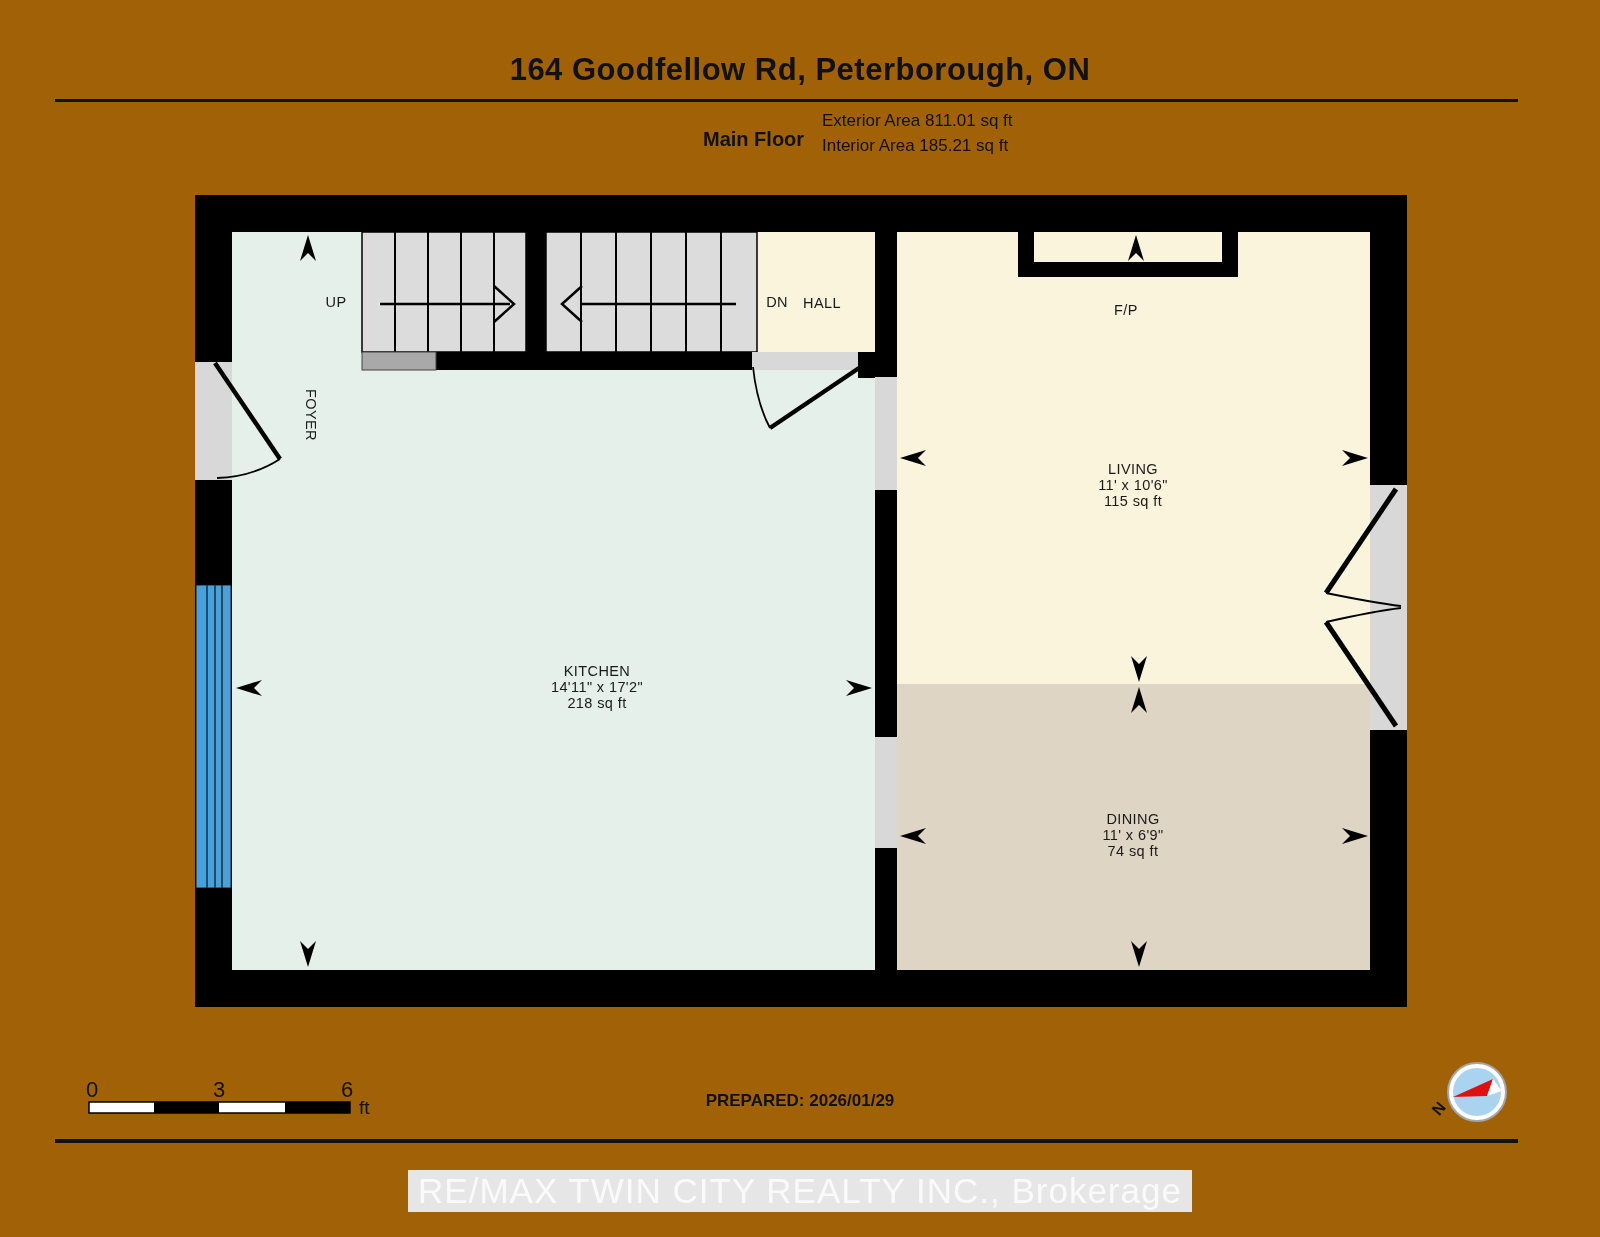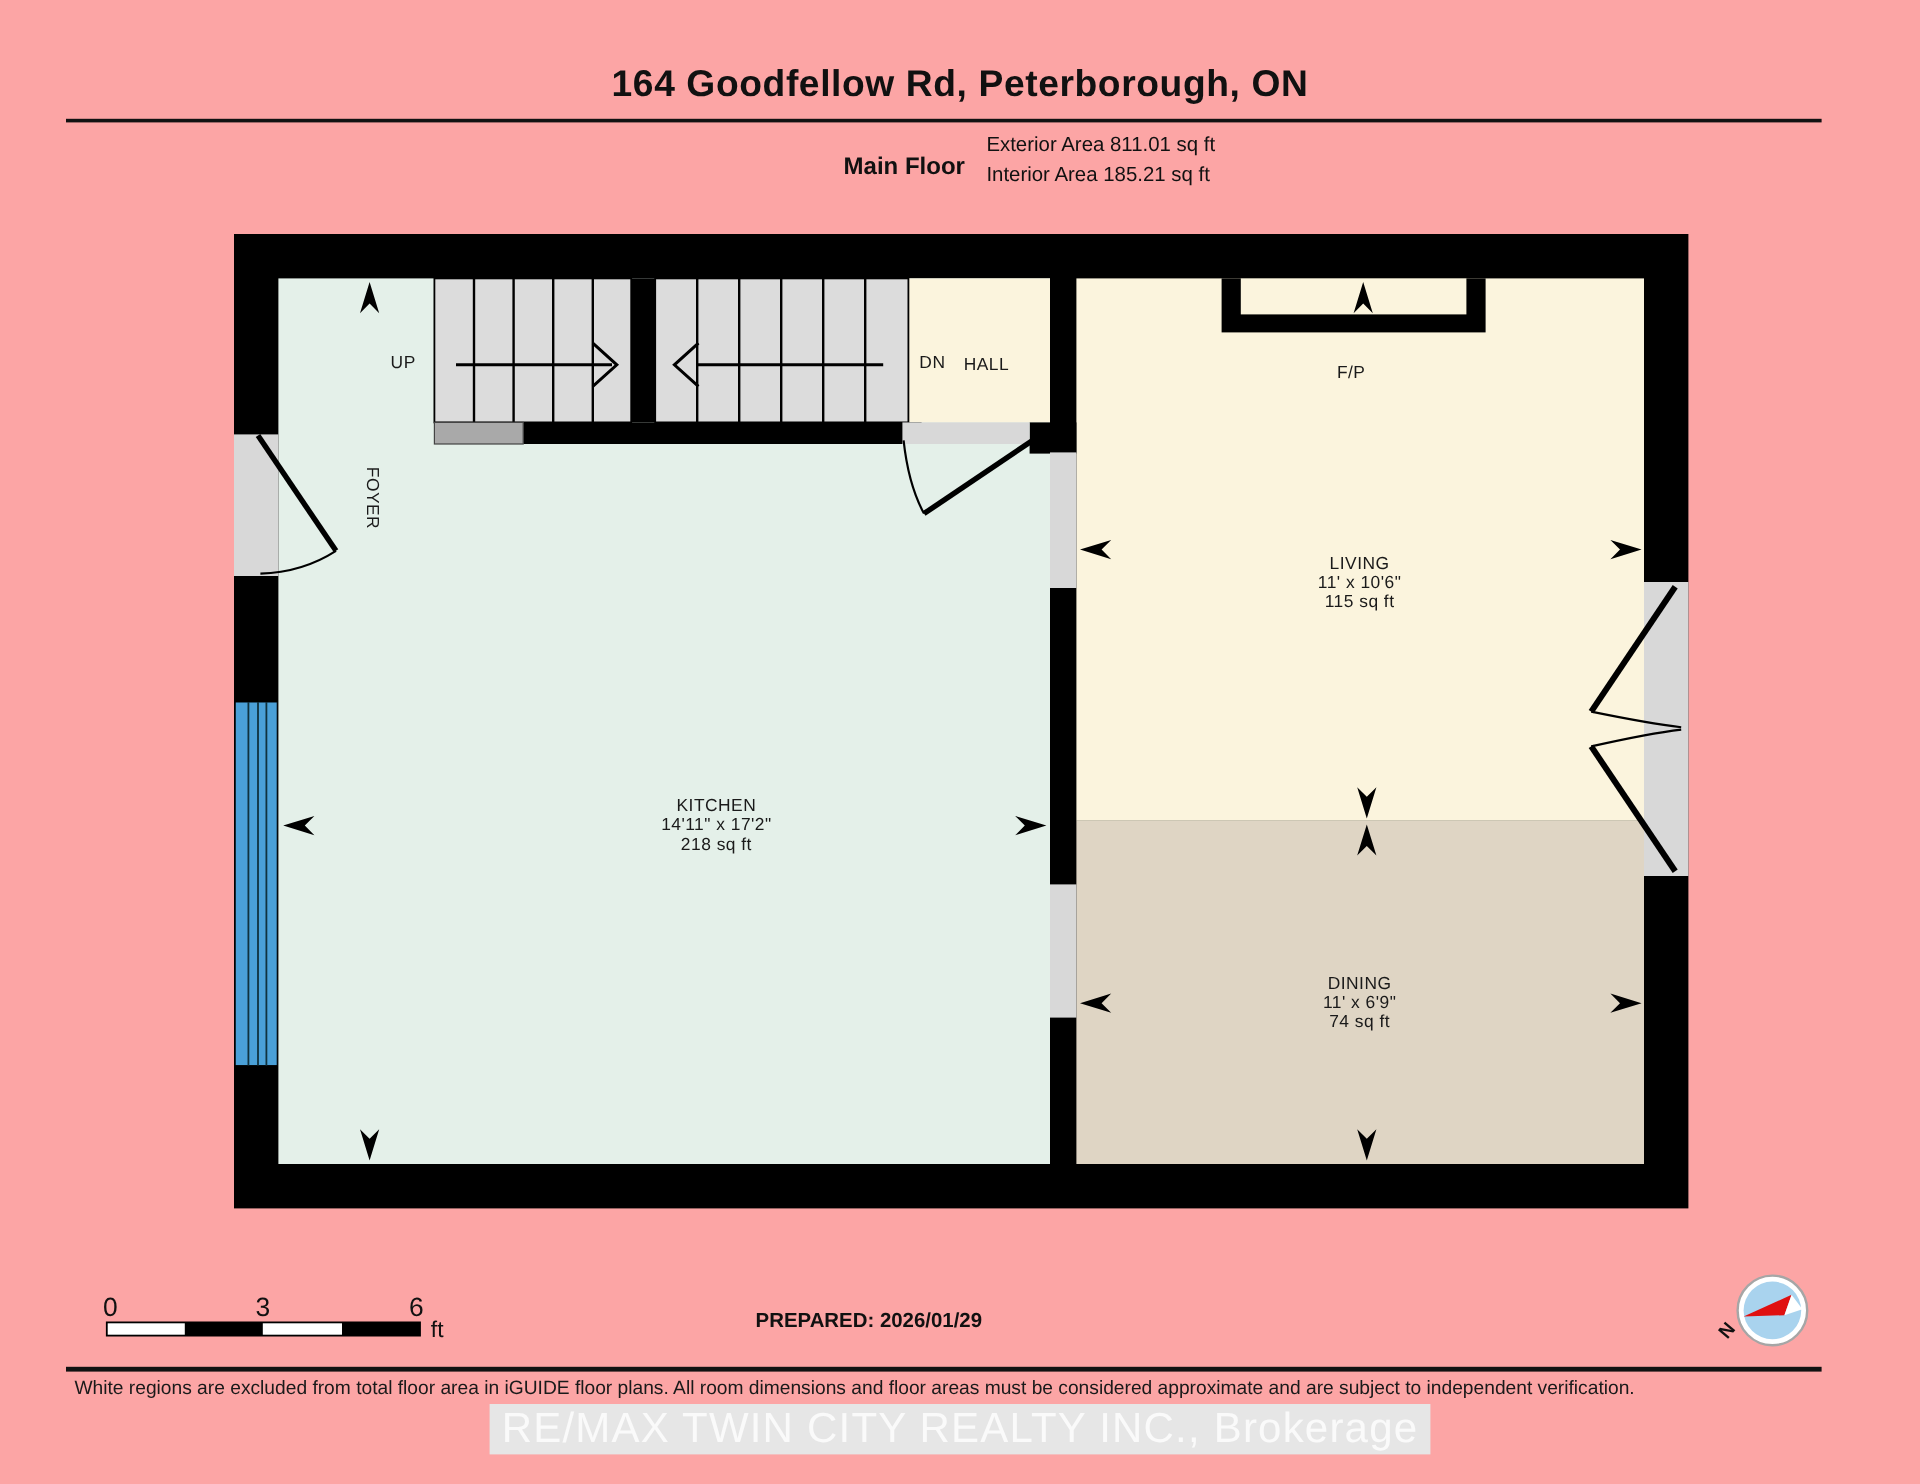--- a/index.html
+++ b/index.html
@@ -1,27 +1,27 @@
 <!DOCTYPE html>
 <html><head>
 <meta charset="utf-8">
 <style>
   html,body{margin:0;padding:0;background:#fff;}
-  .page{position:relative;width:1600px;height:1237px;background:#fca5a5;overflow:hidden;
+  .page{position:relative;width:1600px;height:1237px;background:#a16207;overflow:hidden;
         font-family:"Liberation Sans","DejaVu Sans",sans-serif;color:#111;}
   .abs{position:absolute;}
   .title{top:52px;left:0;width:1600px;text-align:center;font-size:31px;font-weight:bold;letter-spacing:0.5px;}
   .hr{left:55px;width:1463px;background:#111;}
   .hr-top{top:99px;height:3px;}
   .hr-bottom{top:1139px;height:4px;}
   .floor-label{top:128px;left:703px;font-size:20px;font-weight:bold;}
   .area-line{left:822px;font-size:17px;}
   .area-ext{top:111px;}
   .area-int{top:136px;}
-  .prepared{top:1091px;left:0;width:1448px;text-align:center;font-size:17px;font-weight:600;}
+  .prepared{top:1091px;left:0;width:1600px;text-align:center;font-size:17px;font-weight:600;}
   .disclaimer{top:1149px;left:62px;font-size:16px;color:#1a1a1a;}
   .watermark-wrap{top:1170px;left:0;width:1600px;text-align:center;}
   .watermark{display:inline-block;font-size:35px;letter-spacing:1px;color:#fafafa;
              background:#e6e6e6;padding:1px 10px;font-weight:400;}
   svg text{font-family:"Liberation Sans","DejaVu Sans",sans-serif;}
   .room-label{font-size:14.5px;fill:#1a1a1a;letter-spacing:0.4px;}
   .scale-num{font-size:22px;fill:#111;}
   .scale-unit{font-size:19px;fill:#111;}
   .north-n{font-size:16px;font-weight:bold;fill:#111;}
 </style>
@@ -150,18 +150,17 @@
       <circle cx="1477" cy="1092" r="29" fill="#ffffff" stroke="#a6a6a6" stroke-width="2"></circle>
       <circle cx="1477" cy="1092" r="24" fill="#a9d3ee"></circle>
       <polygon points="1453,1097 1493,1079 1487,1096" fill="#e01010"></polygon>
       <polygon points="1493,1079 1502,1091 1487,1096" fill="#ffffff"></polygon>
       <text class="north-n" x="1443" y="1112" text-anchor="middle" transform="rotate(-50 1443 1112)">N</text>
     </g>
   </svg>
 
   <div class="abs prepared">PREPARED: 2026/01/29</div>
   <div class="abs hr hr-bottom"></div>
-  <div class="abs disclaimer">White regions are excluded from total floor area in iGUIDE floor plans. All room dimensions and floor areas must be considered approximate and are subject to independent verification.</div>
   <div class="abs watermark-wrap">
     <span class="watermark">RE/MAX TWIN CITY REALTY INC., Brokerage</span>
   </div>
 
 </div>
 
 </body></html>

